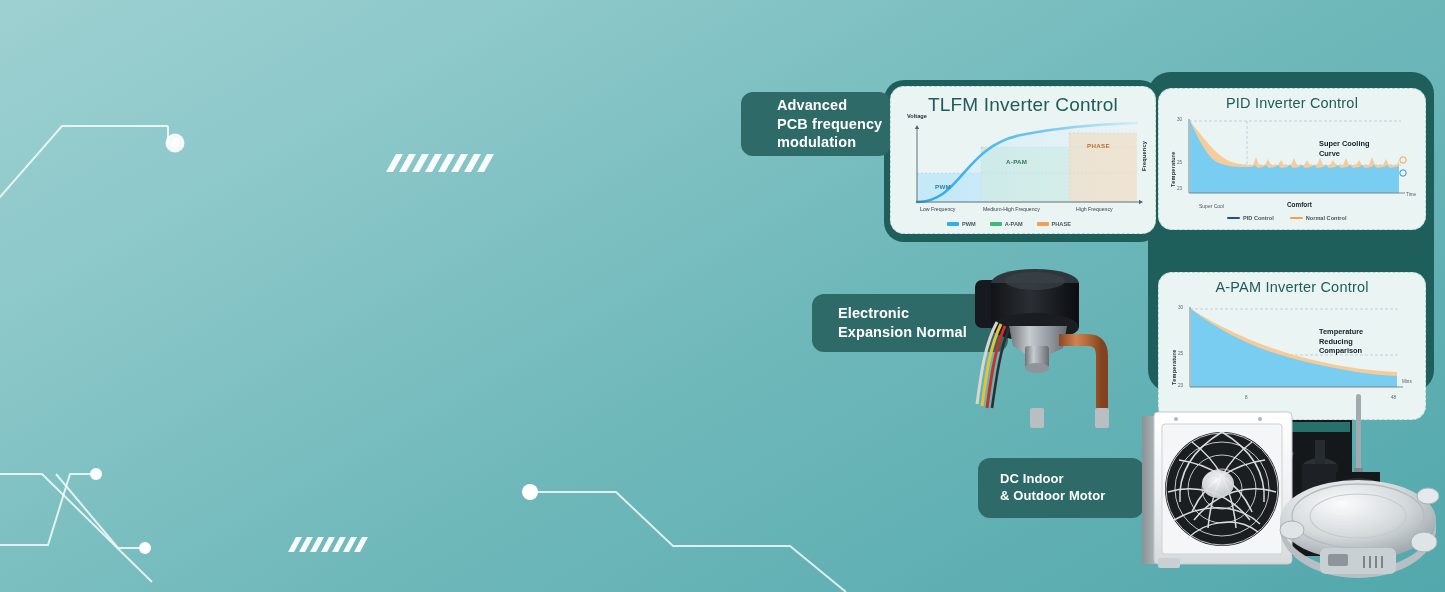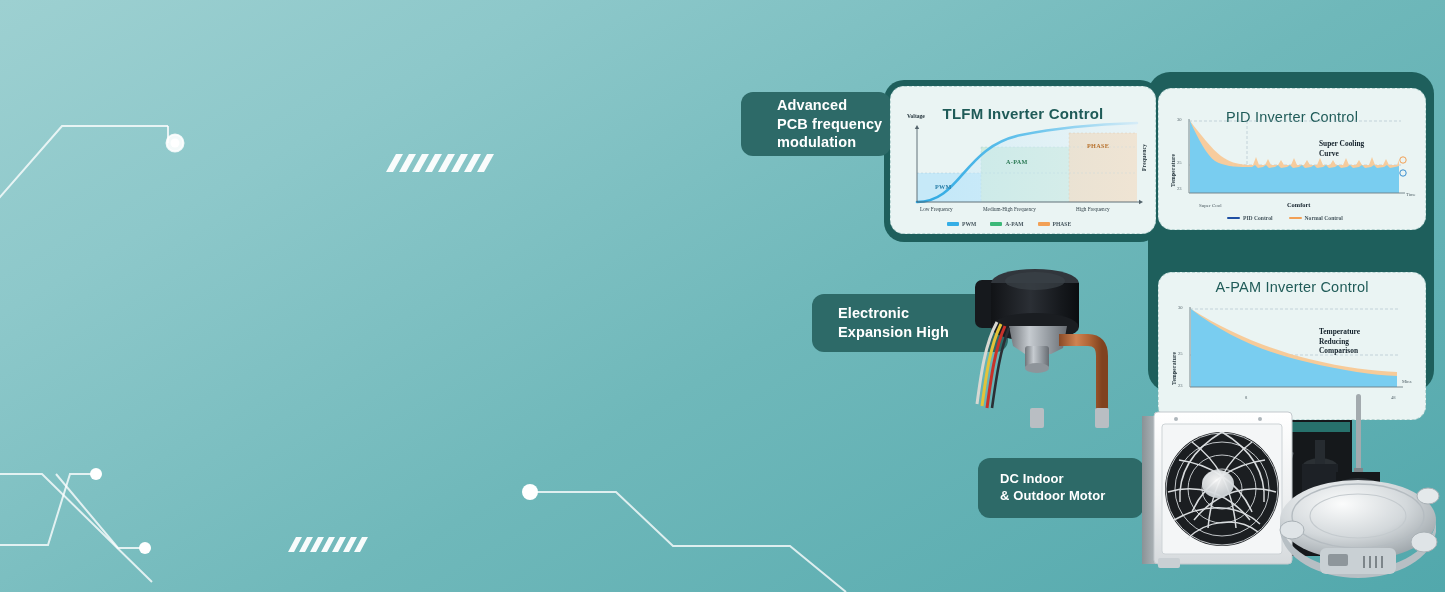--- a/index.html
+++ b/index.html
@@ -56,25 +56,25 @@
   #card-apam { left:1158px; top:236px; width:268px; height:148px;margin-top:36px; }
 
   .card-title {
     text-align:center;
     color:#1f5b58;
     font-size:15.5px;
     font-weight:normal;
     letter-spacing:.2px;
     margin-top:6px;
   }
-  #card-tlfm .card-title { font-size:15px; margin-top:18px;font-weight:bold; }
-  #card-pid  .card-title { font-size:14.5px; margin-top:20px; }
+  #card-tlfm .card-title { font-size:19px; margin-top:7px; }
+  #card-pid  .card-title { font-size:14.5px; margin-top:6px; }
   #card-apam .card-title { font-size:14.5px; margin-top:6px; }
 
-  .plot { position:relative;font-family:Liberation Serif, serif; }
+  .plot { position:relative; }
   .plot svg { display:block; }
 
   .axis-ylabel {
     position:absolute;
     font-size:5.6px; font-weight:bold; color:#1b2b33;
     transform:rotate(-90deg); transform-origin:left top;
     white-space:nowrap; letter-spacing:.2px;
   }
   .axis-label-h {
     position:absolute; font-size:5.6px; font-weight:bold; color:#1b2b33;
@@ -156,21 +156,21 @@
   <div class="panel" id="panel-left"></div>
   <div class="panel" id="panel-right"></div>
 
   <div class="badge" id="badge-pcb">
     <span class="badge-txt">Advanced
 PCB frequency
 modulation</span>
   </div>
   <div class="badge" id="badge-valve">
     <span class="badge-txt">Electronic
-Expansion High</span>
+Expansion Normal</span>
   </div>
   <div class="badge" id="badge-motor">
     <span class="badge-txt">DC Indoor
  &amp; Outdoor Motor</span>
   </div>
 
   <div class="card" id="card-tlfm">
     <div class="card-title">TLFM Inverter Control</div>
 
     <div class="plot" style="position:absolute; left:0; top:24px; width:266px; height:124px;">

